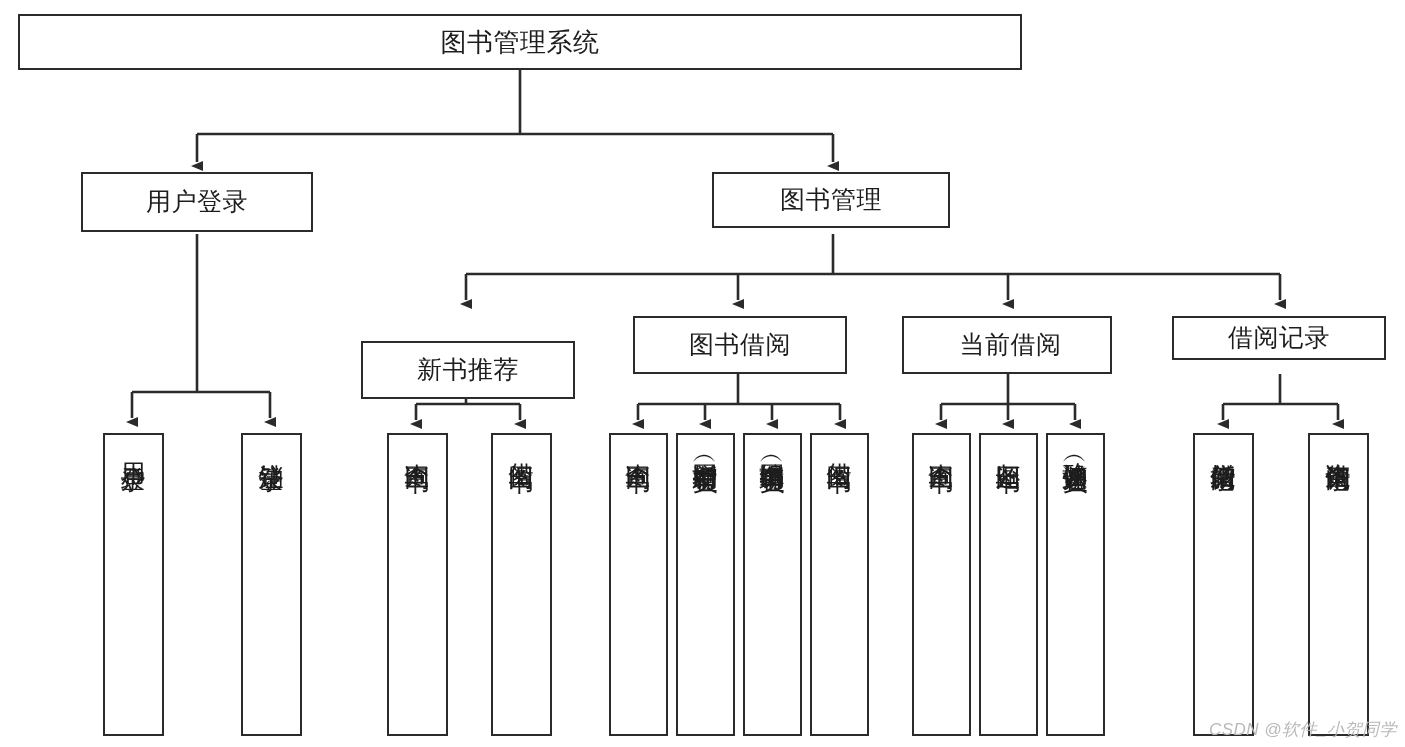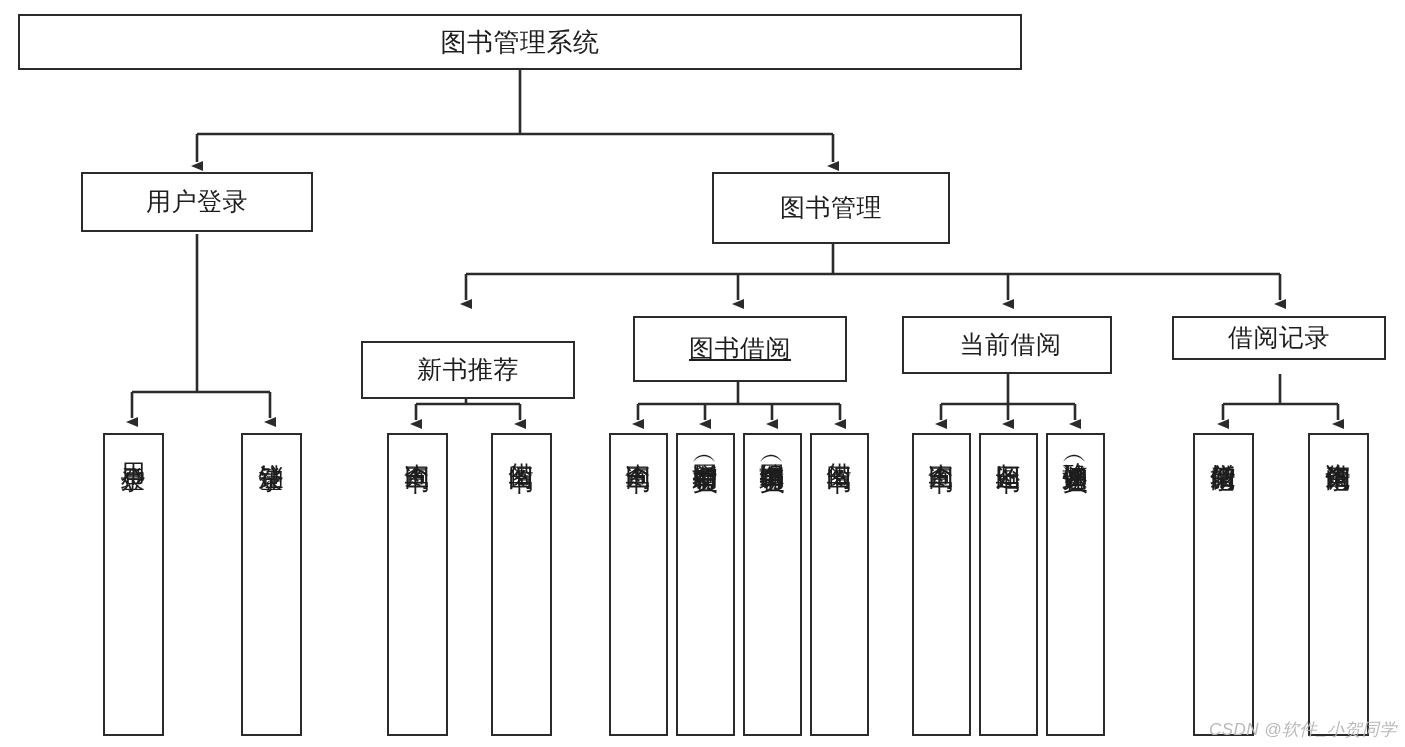--- a/index.html
+++ b/index.html
@@ -130,29 +130,29 @@
   </svg>
 
   <div class="node horiz root" style="left:18px; top:14px; width:1004px; height:56px;align-items:center;">
     <span>图书管理系统</span>
   </div>
 
   <div class="node horiz" style="left:81px; top:172px; width:232px; height:60px;">
     <span>用户登录</span>
   </div>
 
-  <div class="node horiz" style="left:712px; top:172px; width:238px; height:72px;">
+  <div class="node horiz" style="left:712px; top:172px; width:238px; height:56px;">
     <span>图书管理</span>
   </div>
 
   <div class="node horiz" style="left:361px; top:316px; width:214px; height:58px;margin-top:25px;">
     <span>新书推荐</span>
   </div>
 
-  <div class="node horiz" style="left:633px; top:316px; width:214px; height:66px;text-decoration:underline;">
+  <div class="node horiz" style="left:633px; top:316px; width:214px; height:58px;">
     <span>图书借阅</span>
   </div>
 
   <div class="node horiz" style="left:902px; top:316px; width:210px; height:58px;padding-left:7px;">
     <span>当前借阅</span>
   </div>
 
   <div class="node horiz" style="left:1172px; top:316px; width:214px; height:44px;font-family:Liberation Serif, serif;">
     <span>借阅记录</span>
   </div>

